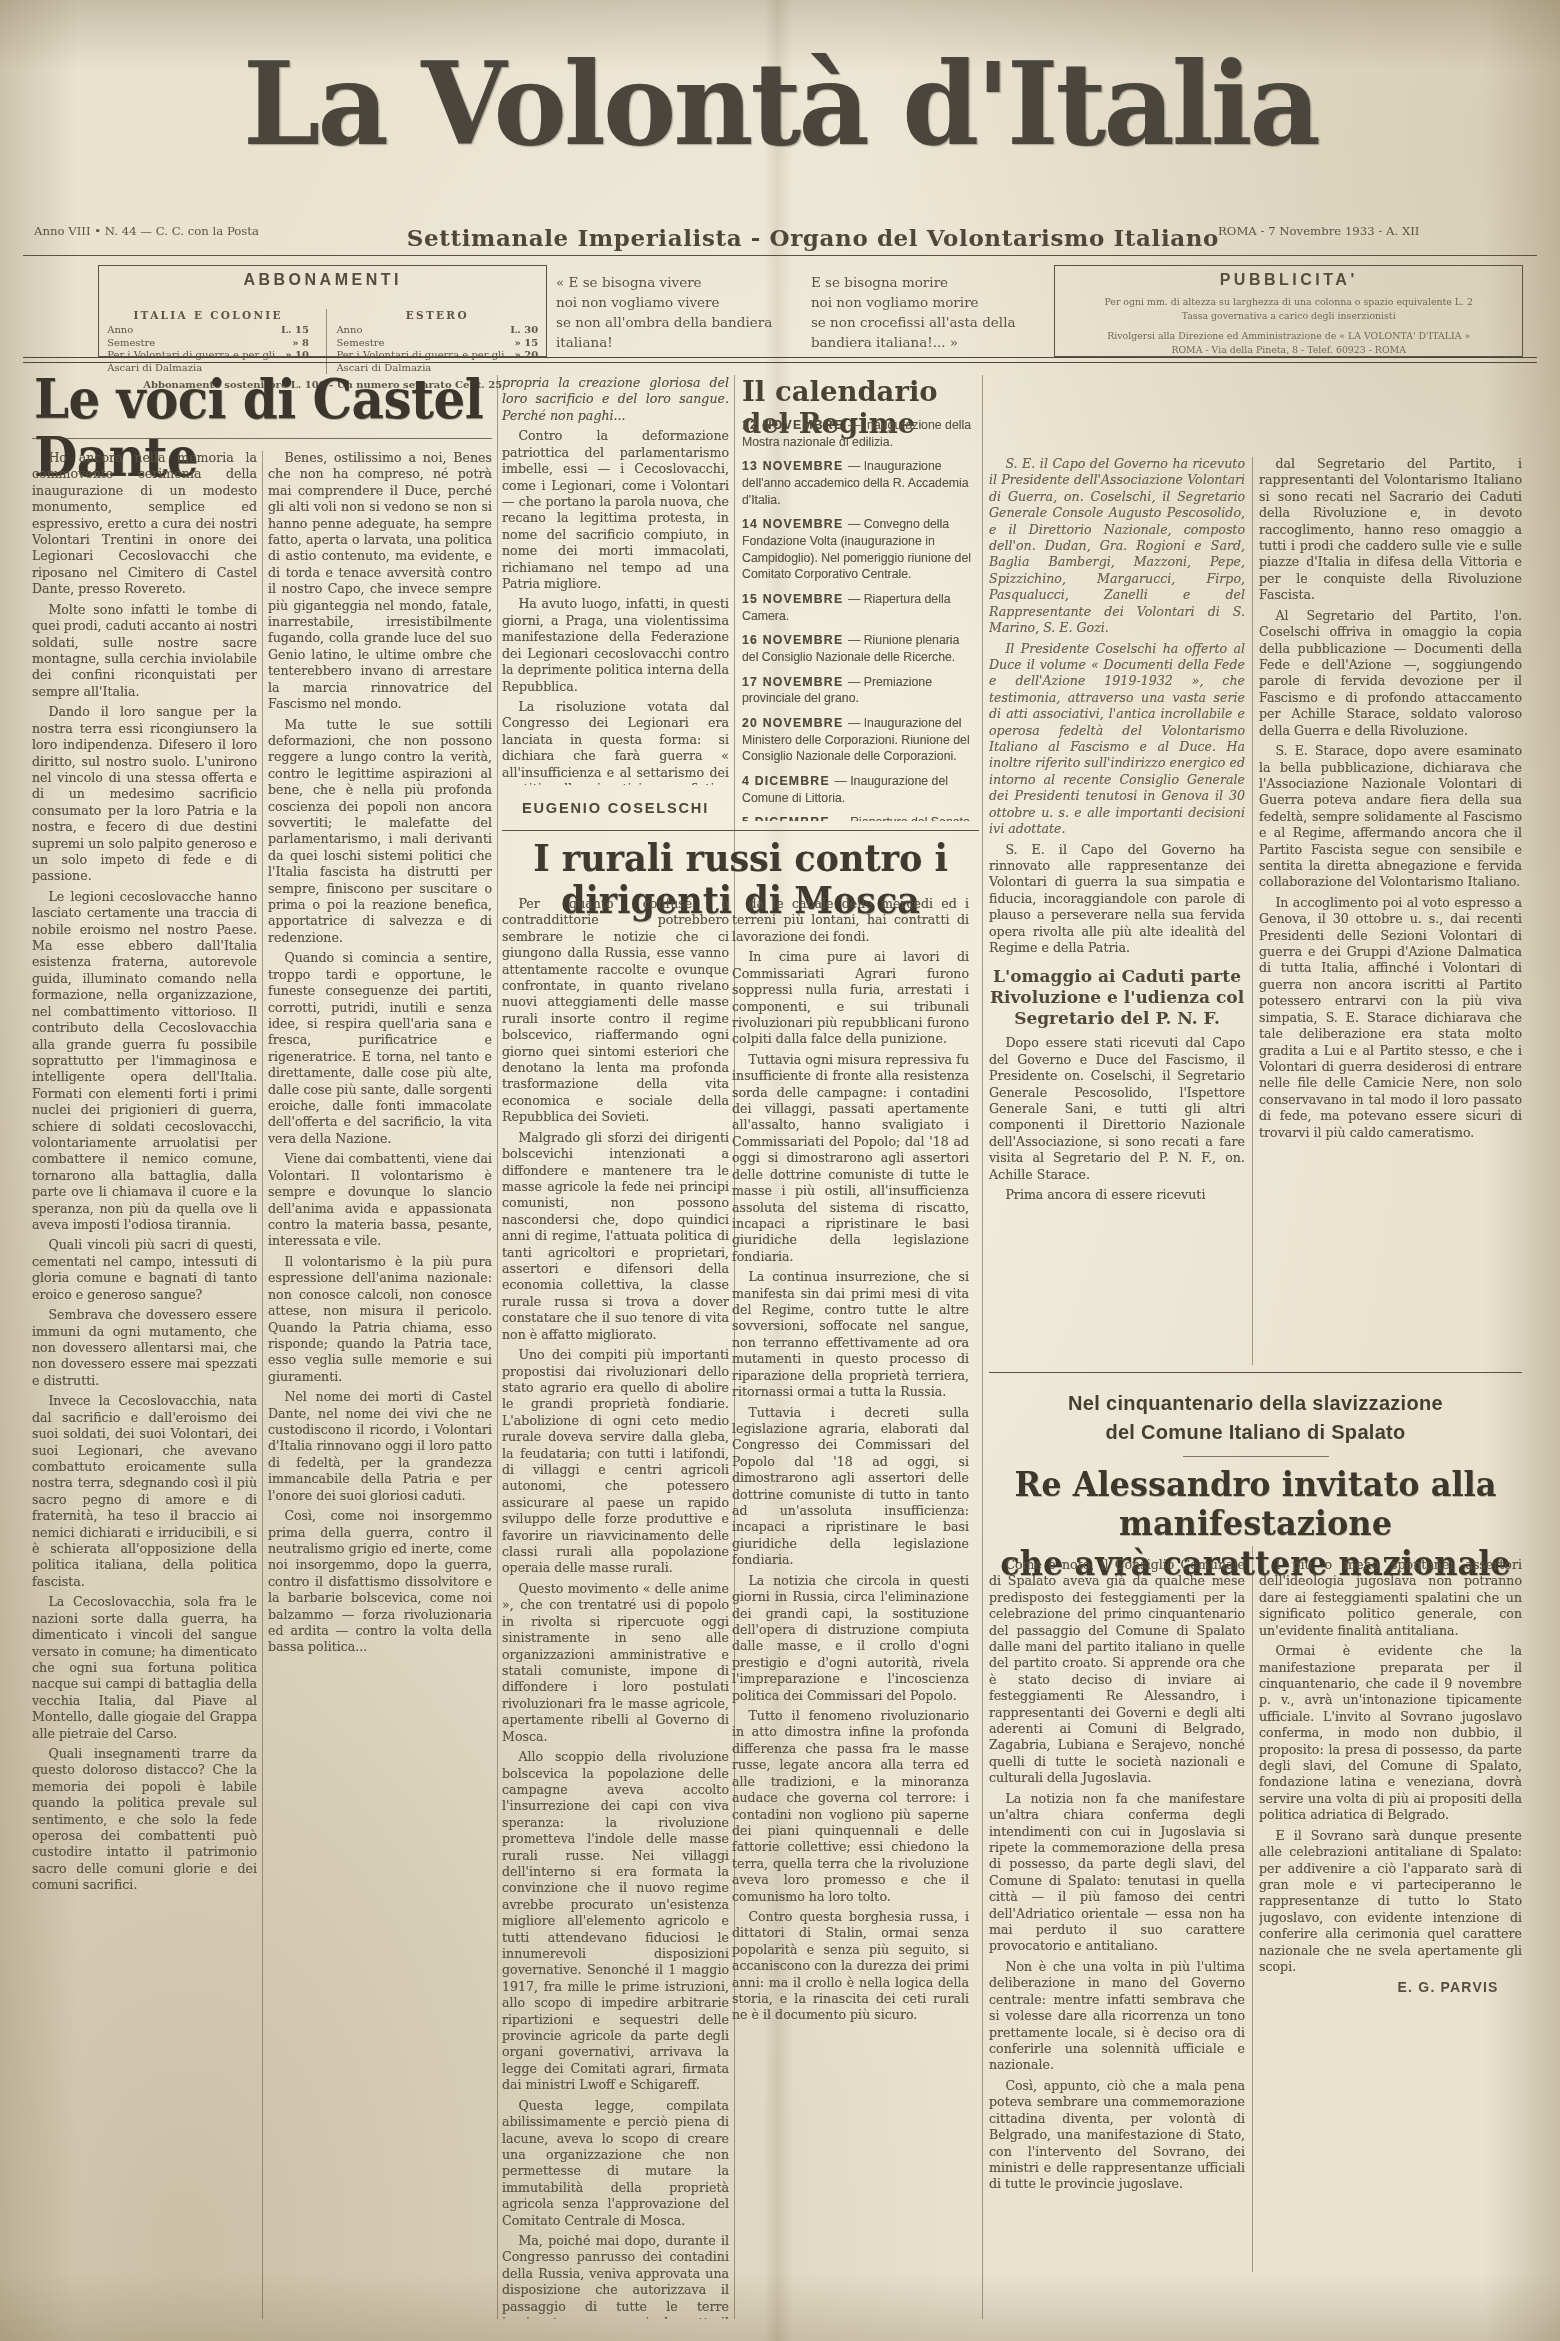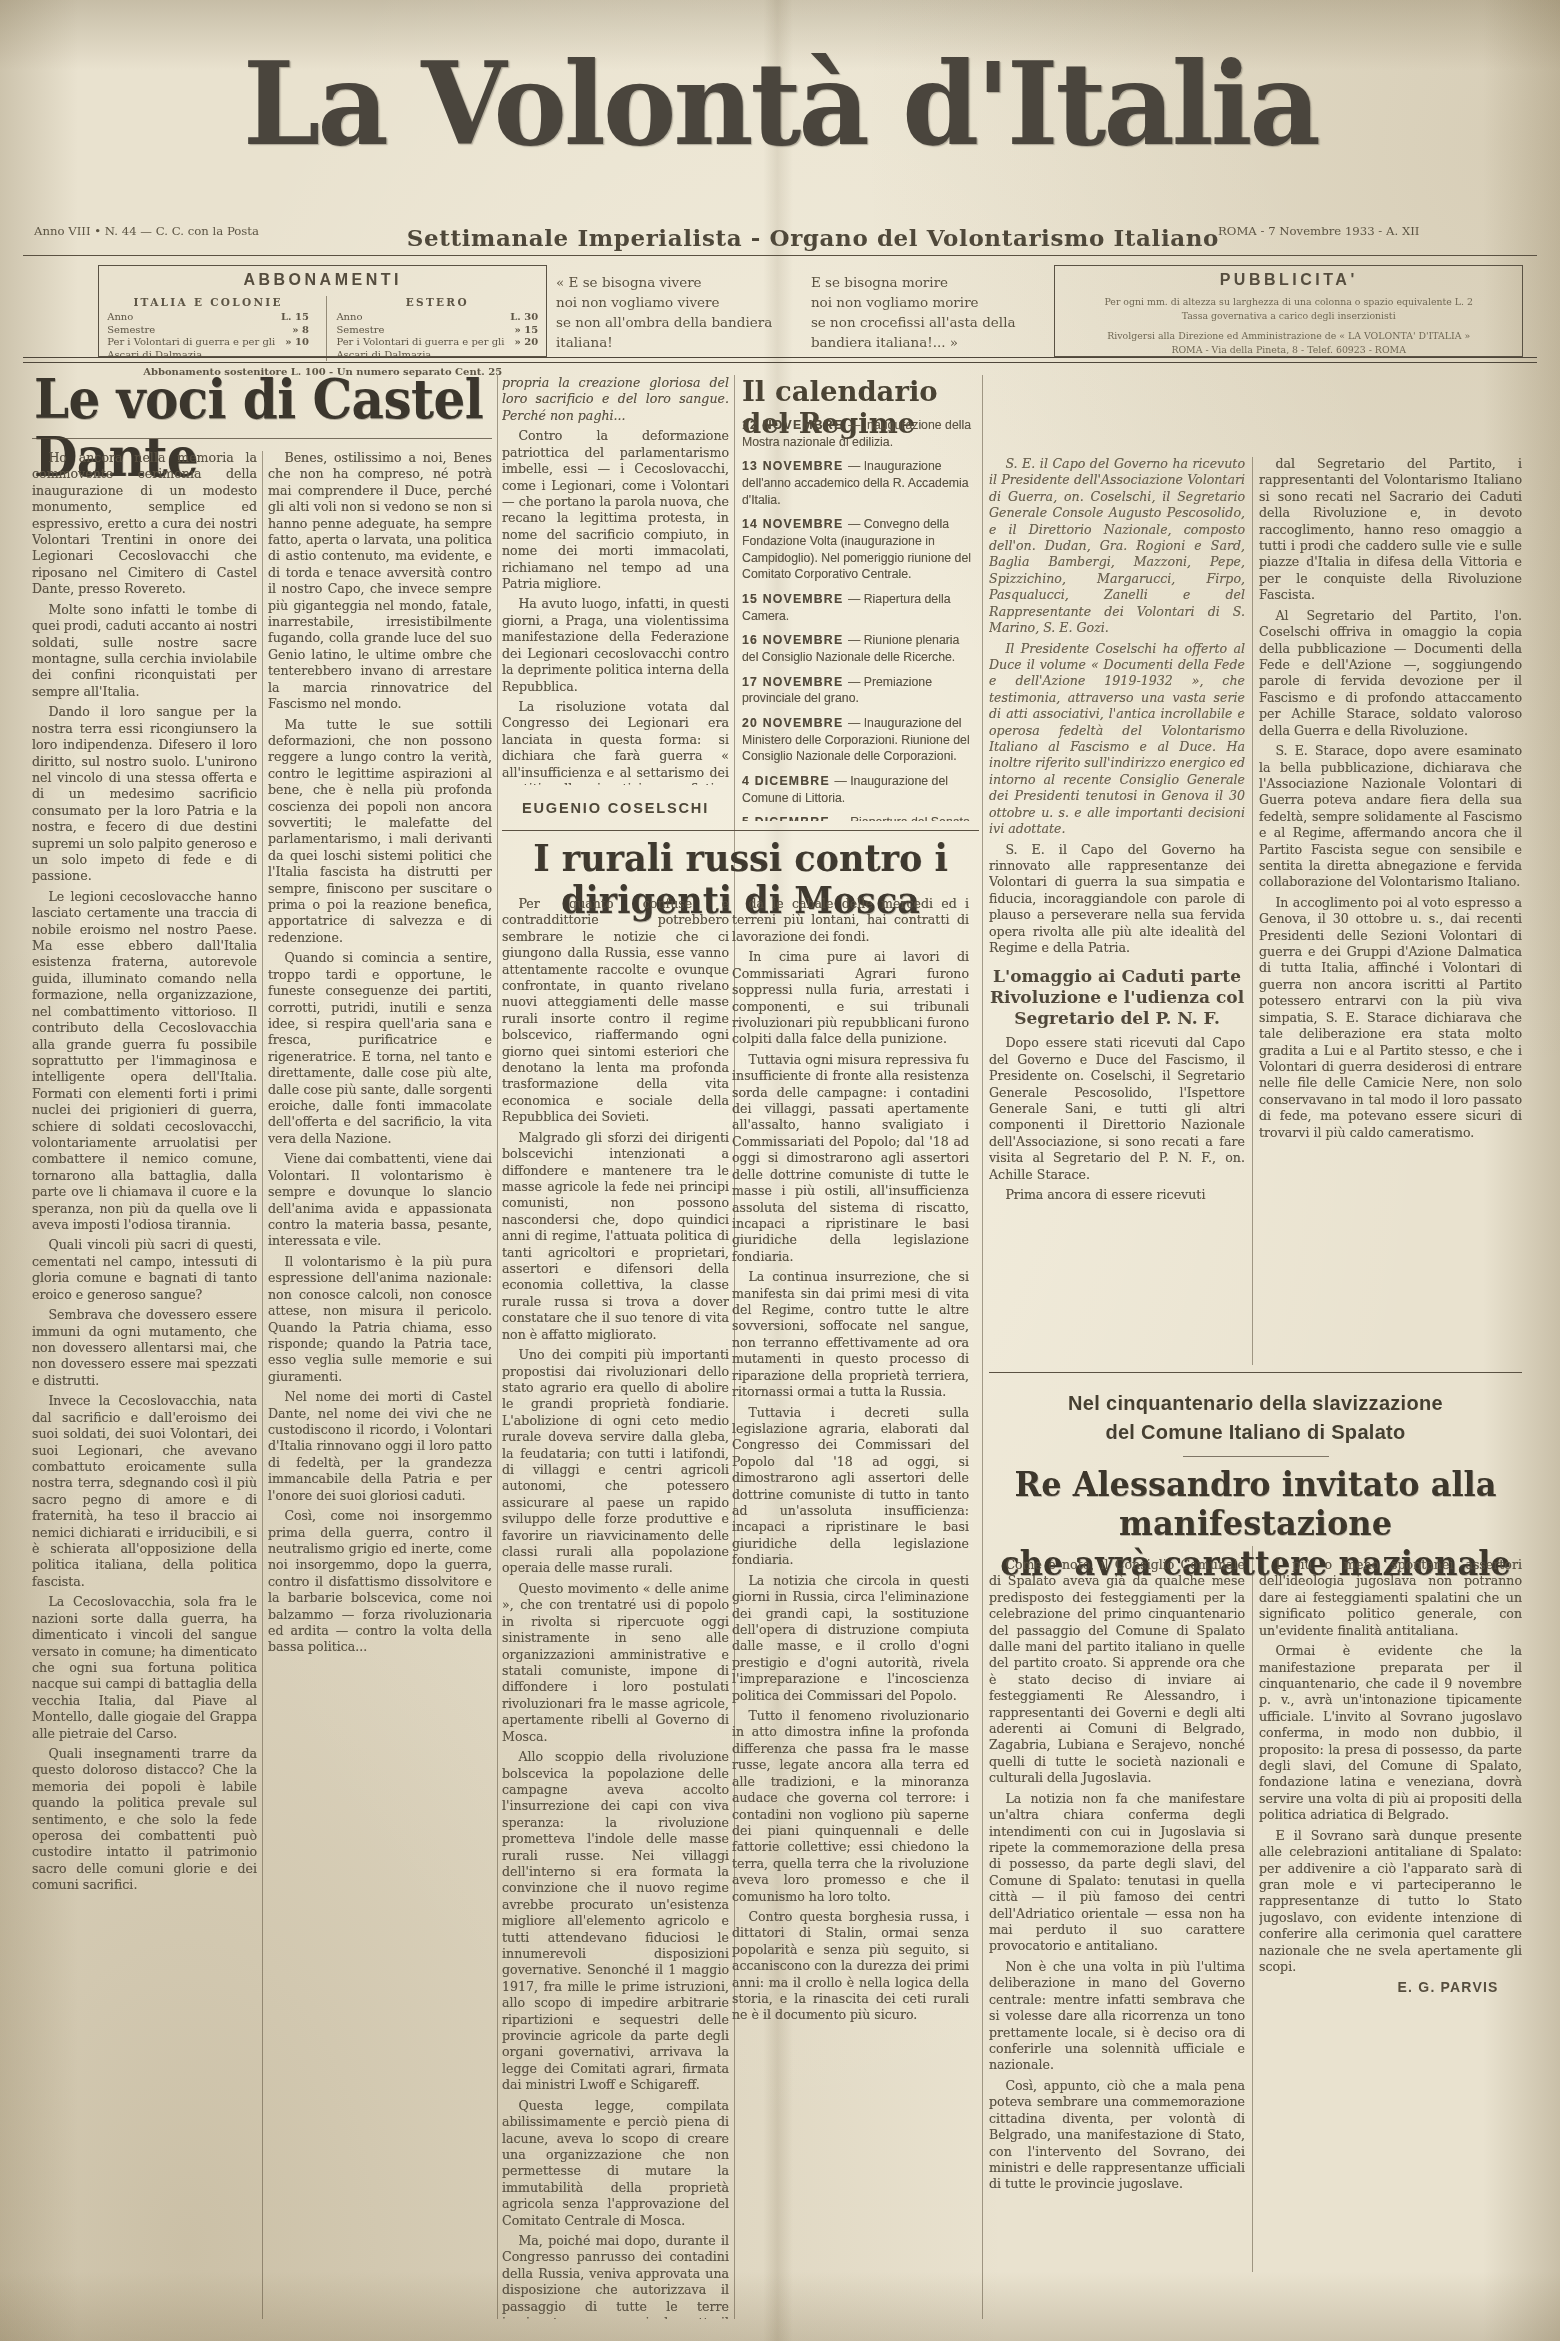--- a/index.html
+++ b/index.html
@@ -24,21 +24,21 @@
   .dateline{top:224px;font-size:13px;color:#5c5443;}
   .dl-left{left:34px;width:328px;font-size:11.7px;}
   .dl-center{left:341px;width:878px;text-align:right;font-weight:700;font-size:23px;color:#4f483a;letter-spacing:0.6px;}
   .dl-right{left:1218px;width:304px;font-size:11.7px;}
   .rule-double{border-top:1.8px double #5a5142;height:0;}
   .rule-heavy{height:4.1px;border-top:1.8px solid #4e463a;border-bottom:1.2px solid #4e463a;}
   .rule-thin{border-top:1.2px solid rgba(80,70,55,.75);height:0;}
   
   .hbox{border:1.2px solid #5a5244;padding:4.7px 8.2px;color:#5d5545;}
   .hbox-title{text-align:center;font-weight:700;font-size:16px;letter-spacing:3.5px;color:#554d3e;font-family:"Liberation Sans",sans-serif;}
-  .sub-cols{display:flex;gap:17px;margin-top:7px;}
+  .sub-cols{display:flex;gap:17px;margin-top:20px;}
   .sub-col{flex:1;font-size:10px;line-height:1.25;}
   .sub-col-title{text-align:center;font-weight:700;letter-spacing:2.3px;font-size:10.5px;margin-bottom:2.3px;}
   .sub-col.right-b{border-left:0.6px solid rgba(90,80,60,.6);padding-left:9.4px;}
   .trow{display:flex;justify-content:space-between;gap:4.7px;}
   .trow .tl{flex:1;}
   .trow .tv{white-space:nowrap;font-weight:700;}
   .sub-footer{text-align:center;font-size:10px;margin-top:4.7px;font-weight:700;}
   .motto{font-size:13.5px;line-height:1.5;white-space:pre-line;color:#5a5140;text-align:left;}
   .motto-wrap{display:flex;gap:17.6px;}
   .motto-div{width:0.6px;background:rgba(90,78,56,.6);}

